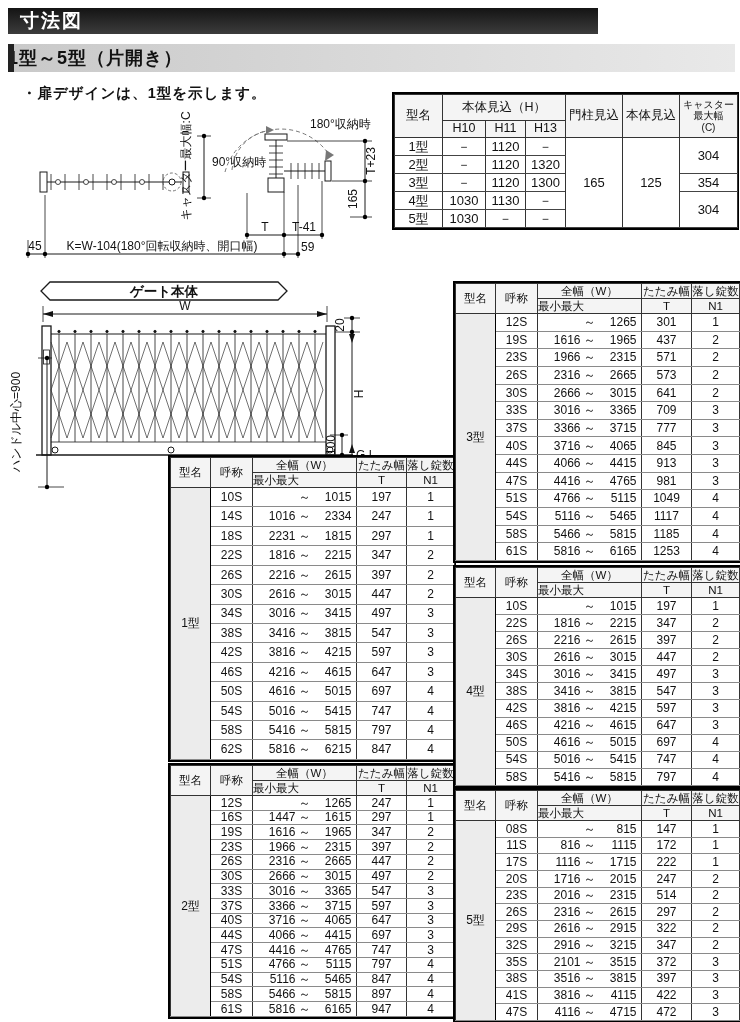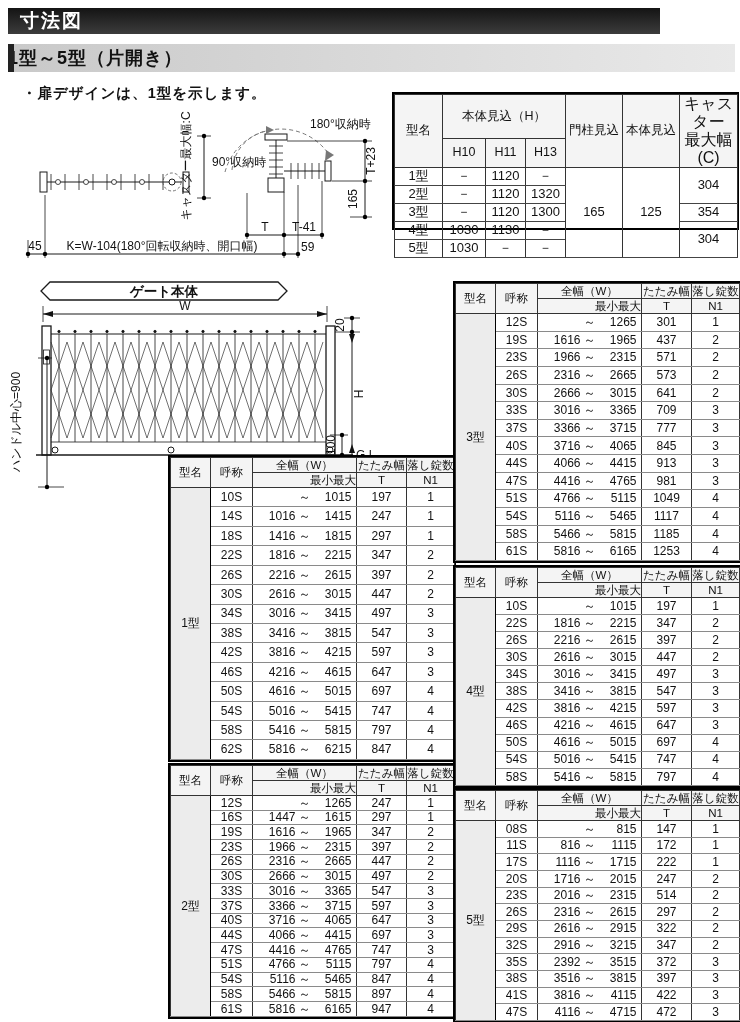--- a/index.html
+++ b/index.html
@@ -1,20 +1,20 @@
 <!DOCTYPE html>
 <html lang="ja"><head>
 <meta charset="utf-8">
 <style>
   html,body{margin:0;padding:0;}
   body{font-family:"Liberation Sans","DejaVu Sans",sans-serif;background:#fff;color:#111;}
   .page{position:relative;width:740px;height:1022px;background:#fff;overflow:hidden;}
 
   
-  .title-bar{position:absolute;left:8px;top:8px;width:652px;height:26px;
+  .title-bar{position:absolute;left:8px;top:8px;width:590px;height:26px;
     background:linear-gradient(180deg,#141414,#3c3c3c);display:flex;align-items:center;}
   .title-bar span{color:#fff;font-weight:bold;font-size:19px;letter-spacing:2px;padding-left:12px;}
   .subtitle-bar{position:absolute;left:8px;top:44px;width:727px;height:28px;
     background:linear-gradient(90deg,#c9c9c9,#e9e9e9);display:flex;align-items:center;}
   .subtitle-accent{position:absolute;left:0;top:0;width:6px;height:28px;background:#222;}
   .subtitle-bar span{font-weight:bold;font-size:18px;letter-spacing:1px;}
   .note{position:absolute;left:22px;top:84px;font-size:14.5px;letter-spacing:1px;font-weight:bold;}
 
   
   table{border-collapse:collapse;table-layout:fixed;width:100%;height:100%;}
@@ -23,39 +23,39 @@
   th{font-weight:normal;background:#f4f4f4;border-top:1px solid #333;border-bottom:1px solid #333;}
   td{border-top:1px solid #8a8a8a;border-bottom:1px solid #8a8a8a;}
 
   
   .spec-wrap{position:absolute;left:392px;top:92px;width:343px;height:134px;
     border:2px solid #000;background:#fff;}
   .spec-wrap th{font-size:12.5px;}
   .spec-wrap td{font-size:13px;border-top:1px solid #444;border-bottom:1px solid #444;}
   .spec-wrap thead tr:first-child{height:26px;}
   .spec-wrap thead tr:last-child{height:17px;}
-  .spec-wrap .caster-h{font-size:16px;line-height:1.12;}
+  .spec-wrap .caster-h{font-size:10px;line-height:1.12;}
   .spec-wrap thead{border-bottom:1.5px solid #000;}
 
   
   .size-table{position:absolute;width:284px;border:2px solid #000;background:#fff;}
   .size-table th{font-size:11.5px;}
   .size-table td{font-size:12px;}
   .size-table thead tr{height:15px;}
   .size-table thead{border-bottom:1.5px solid #000;}
   .t1{left:168px;top:455px;height:303px;}
   .t2{left:168px;top:763px;height:252px;}
   .t3{left:453px;top:281px;height:278px;}
   .t4{left:453px;top:565px;height:219px;}
   .t5{left:453px;top:788px;height:231px;}
   .size-table col.c0{width:40px;} .size-table col.c1{width:42px;}
   .size-table col.c2{width:104px;} .size-table col.c3{width:50px;} .size-table col.c4{width:48px;}
   .model-cell{background:#ececec;font-size:13px;border-right:1px solid #000;}
   .minmax{display:table-cell;}
-  .minmax .mm{display:flex;justify-content:flex-end;}
+  .minmax .mm{display:flex;justify-content:flex-start;}
   .wflex{display:flex;align-items:center;justify-content:center;}
   .wmin,.wmax{width:38px;text-align:right;display:inline-block;}
   .wtilde{margin:0 3px;}
 
   svg{position:absolute;overflow:visible;}
   .dline{stroke:#1a1a1a;stroke-width:1;}
   .thin{stroke:#1a1a1a;stroke-width:0.8;}
   .dims{font-size:12px;fill:#111;}
 </style>
 </head>
@@ -431,31 +431,31 @@
             </td>
             <td>197</td>
             <td>1</td>
           </tr>
           <tr>
             <td>14S</td>
             <td>
               <div class="wflex">
                 <span class="wmin">1016</span>
                 <span class="wtilde">～</span>
-                <span class="wmax">1415</span>
+                <span class="wmax">2334</span>
               </div>
             </td>
             <td>247</td>
             <td>1</td>
           </tr>
           <tr>
             <td>18S</td>
             <td>
               <div class="wflex">
-                <span class="wmin">1416</span>
+                <span class="wmin">2231</span>
                 <span class="wtilde">～</span>
                 <span class="wmax">1815</span>
               </div>
             </td>
             <td>297</td>
             <td>1</td>
           </tr>
           <tr>
             <td>22S</td>
             <td>
@@ -1293,21 +1293,21 @@
                 <span class="wmax">3215</span>
               </div>
             </td>
             <td>347</td>
             <td>2</td>
           </tr>
           <tr>
             <td>35S</td>
             <td>
               <div class="wflex">
-                <span class="wmin">2392</span>
+                <span class="wmin">2101</span>
                 <span class="wtilde">～</span>
                 <span class="wmax">3515</span>
               </div>
             </td>
             <td>372</td>
             <td>3</td>
           </tr>
           <tr>
             <td>38S</td>
             <td>

